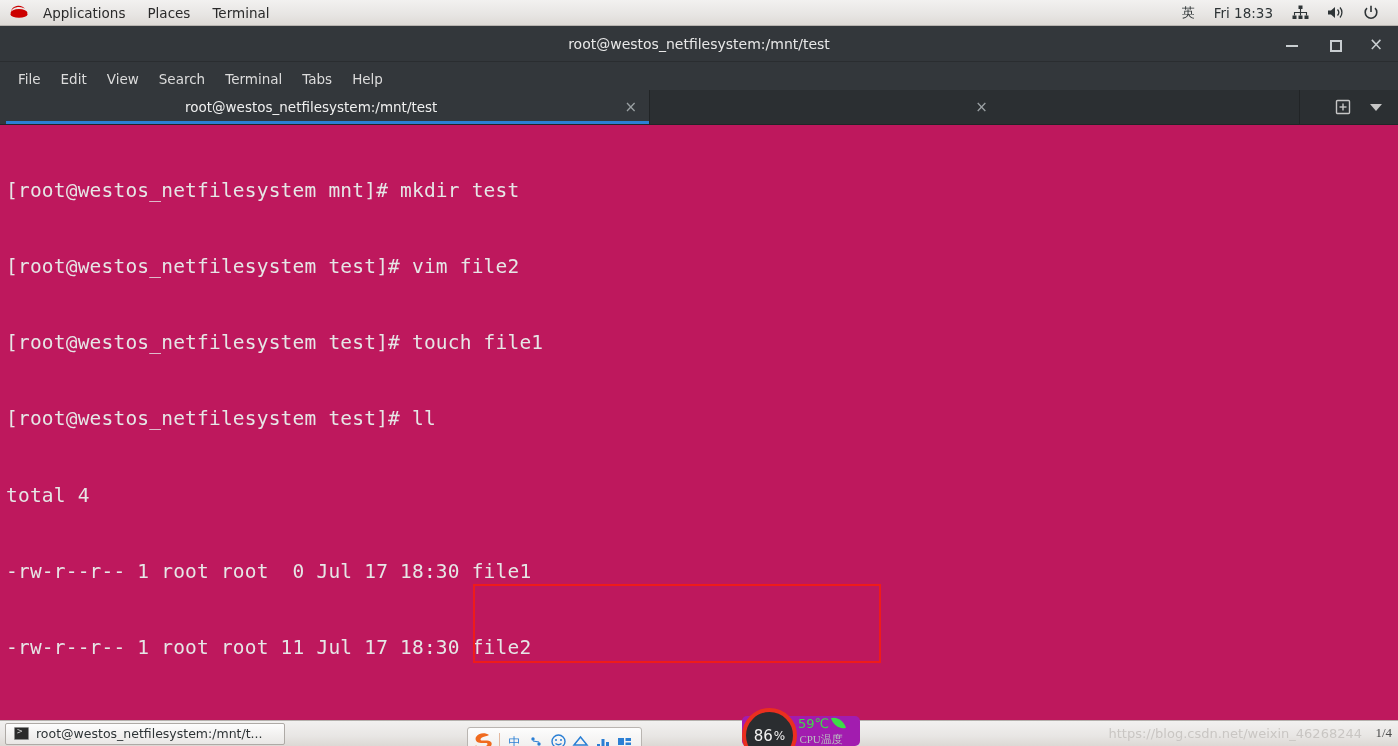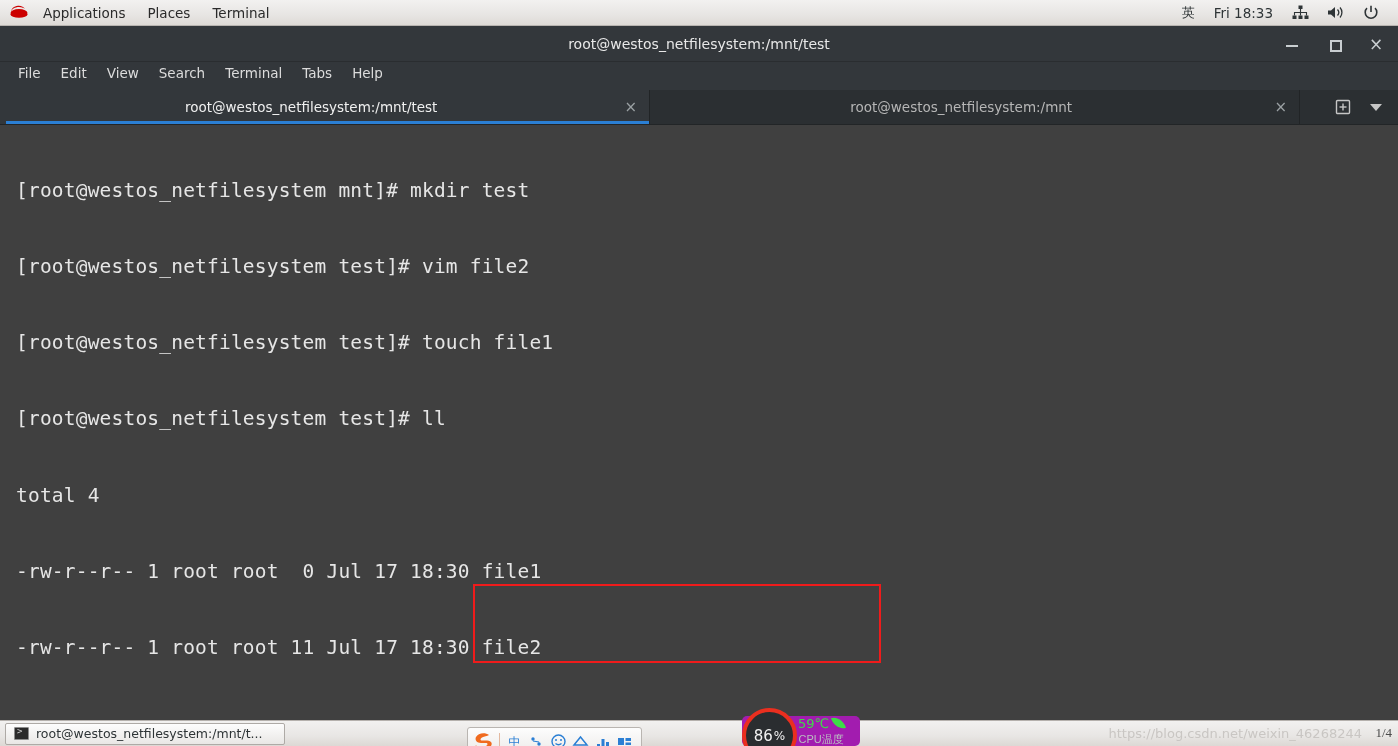--- a/index.html
+++ b/index.html
@@ -49,21 +49,21 @@
   }
   .win-btns { margin-left: auto; display: flex; align-items: center; padding-right: 14px; gap: 26px; z-index: 3;}
   .win-btn { width: 16px; height: 16px; position: relative; cursor: pointer; }
   .wb-min::after { content:""; position:absolute; left:2px; top:9px; width:12px; height:2px; background:#c9ced1;}
   .wb-max::after { content:""; position:absolute; left:4px; top:4px; width:8px; height:8px; border:2px solid #c9ced1;}
   .wb-close { color:#c9ced1; font-size:17px; line-height:16px; text-align:center; font-family:"DejaVu Sans",sans-serif;}
 
   #menu-bar {
     height: 28px; width: 100%;
     background: #33373b;
-    display: flex; align-items: flex-start; padding-left: 8px;
+    display: flex; align-items: flex-end; padding-left: 8px;
   }
   .menu-item {
     padding: 3px 10px; font-size: 13.5px; color: #dcdcdc;
     font-family: "DejaVu Sans", sans-serif; cursor: default;
   }
 
   #tab-bar {
     height: 35px; width: 100%;
     background: #2b2f32;
     display: flex; align-items: stretch;
@@ -83,22 +83,22 @@
   .tab-inactive { background: #2b2f32; color: #b6b6b6; width: 650px; }
   .tab-close { margin-left: 14px; color:#9aa0a3; font-size: 15px; line-height: 1; }
   .tabbar-right { margin-left: auto; display:flex; align-items:center; gap: 18px; padding: 0 16px; }
   .newtab-icon { width: 18px; height: 18px; position: relative; }
   .chev { width:0;height:0;border-left:6px solid transparent;border-right:6px solid transparent;border-top:7px solid #c6c6c6;}
 
   
   #term-body {
     position: relative;
     width: 100%; height: 595px;
-    background: #404040;
-    padding: 2px 0 0 16px;
+    background: #be185d;
+    padding: 2px 0 0 6px;
     overflow: hidden;
   }
   #term-lines {
     font-family: "DejaVu Sans Mono", monospace;
     font-size: 19.5px;
     line-height: 25.4px;
     color: #e6e6e6;
     white-space: pre;
     letter-spacing: 0.2px;
   }
@@ -182,21 +182,21 @@
     display: flex; align-items: center; justify-content: center;
     color: #f3f3f3;
     font-family: "DejaVu Sans", sans-serif;
   }
   #cpu-gauge .pct-num { font-size: 15px; }
   #cpu-gauge .pct-sym { font-size: 12px; margin-left: 1px; }
   #cpu-right { margin-left: 56px; display:flex; flex-direction:column; align-items:center; }
   #cpu-temp-row { display:flex; align-items:center; gap:4px; }
   #cpu-temp { font-size: 13px; color: #3ddc47; font-family:"DejaVu Sans",sans-serif;}
   .leaf { width: 11px; height: 14px; background: #3ddc47; border-radius: 0 100% 0 100%; transform: rotate(-20deg);}
-  #cpu-label { font-size: 11px; color: #b9bdc0; font-family:Liberation Sans, sans-serif; margin-top:1px;}
+  #cpu-label { font-size: 11px; color: #b9bdc0; font-family:Liberation Serif, serif; margin-top:1px;}
 </style>
 </head>
 <body>
 
 <div id="gnome-topbar">
   <div class="tb-left">
     <span class="redhat-logo">
       <svg width="22" height="18" viewBox="0 0 22 18">
         <ellipse cx="11" cy="9" rx="8.5" ry="4" fill="#cc0000"></ellipse>
         <path d="M3 9 C3 5 7 3 11 3 C14 3 16 4 17 5 C16 3 13 1.5 10 1.8 C6 2.2 3 4.5 3 9 Z" fill="#cc0000"></path>
@@ -255,21 +255,20 @@
     <span class="menu-item">Tabs</span>
     <span class="menu-item">Help</span>
   </div>
 
   <div id="tab-bar">
     <div class="tab tab-active">
       <span class="tab-label">root@westos_netfilesystem:/mnt/test</span>
       <span class="tab-close">×</span>
     </div>
     <div class="tab tab-inactive">
-      <span class="tab-label">root@westos_netfilesystem:/mnt</span>
       <span class="tab-close">×</span>
     </div>
     <div class="tabbar-right">
       <span class="newtab-icon">
         <svg width="18" height="18" viewBox="0 0 18 18">
           <rect x="2.5" y="2.5" width="13" height="13" rx="1" fill="none" stroke="#c6c6c6" stroke-width="1.4"></rect>
           <line x1="9" y1="5.5" x2="9" y2="12.5" stroke="#c6c6c6" stroke-width="1.4"></line>
           <line x1="5.5" y1="9" x2="12.5" y2="9" stroke="#c6c6c6" stroke-width="1.4"></line>
         </svg>
       </span>

